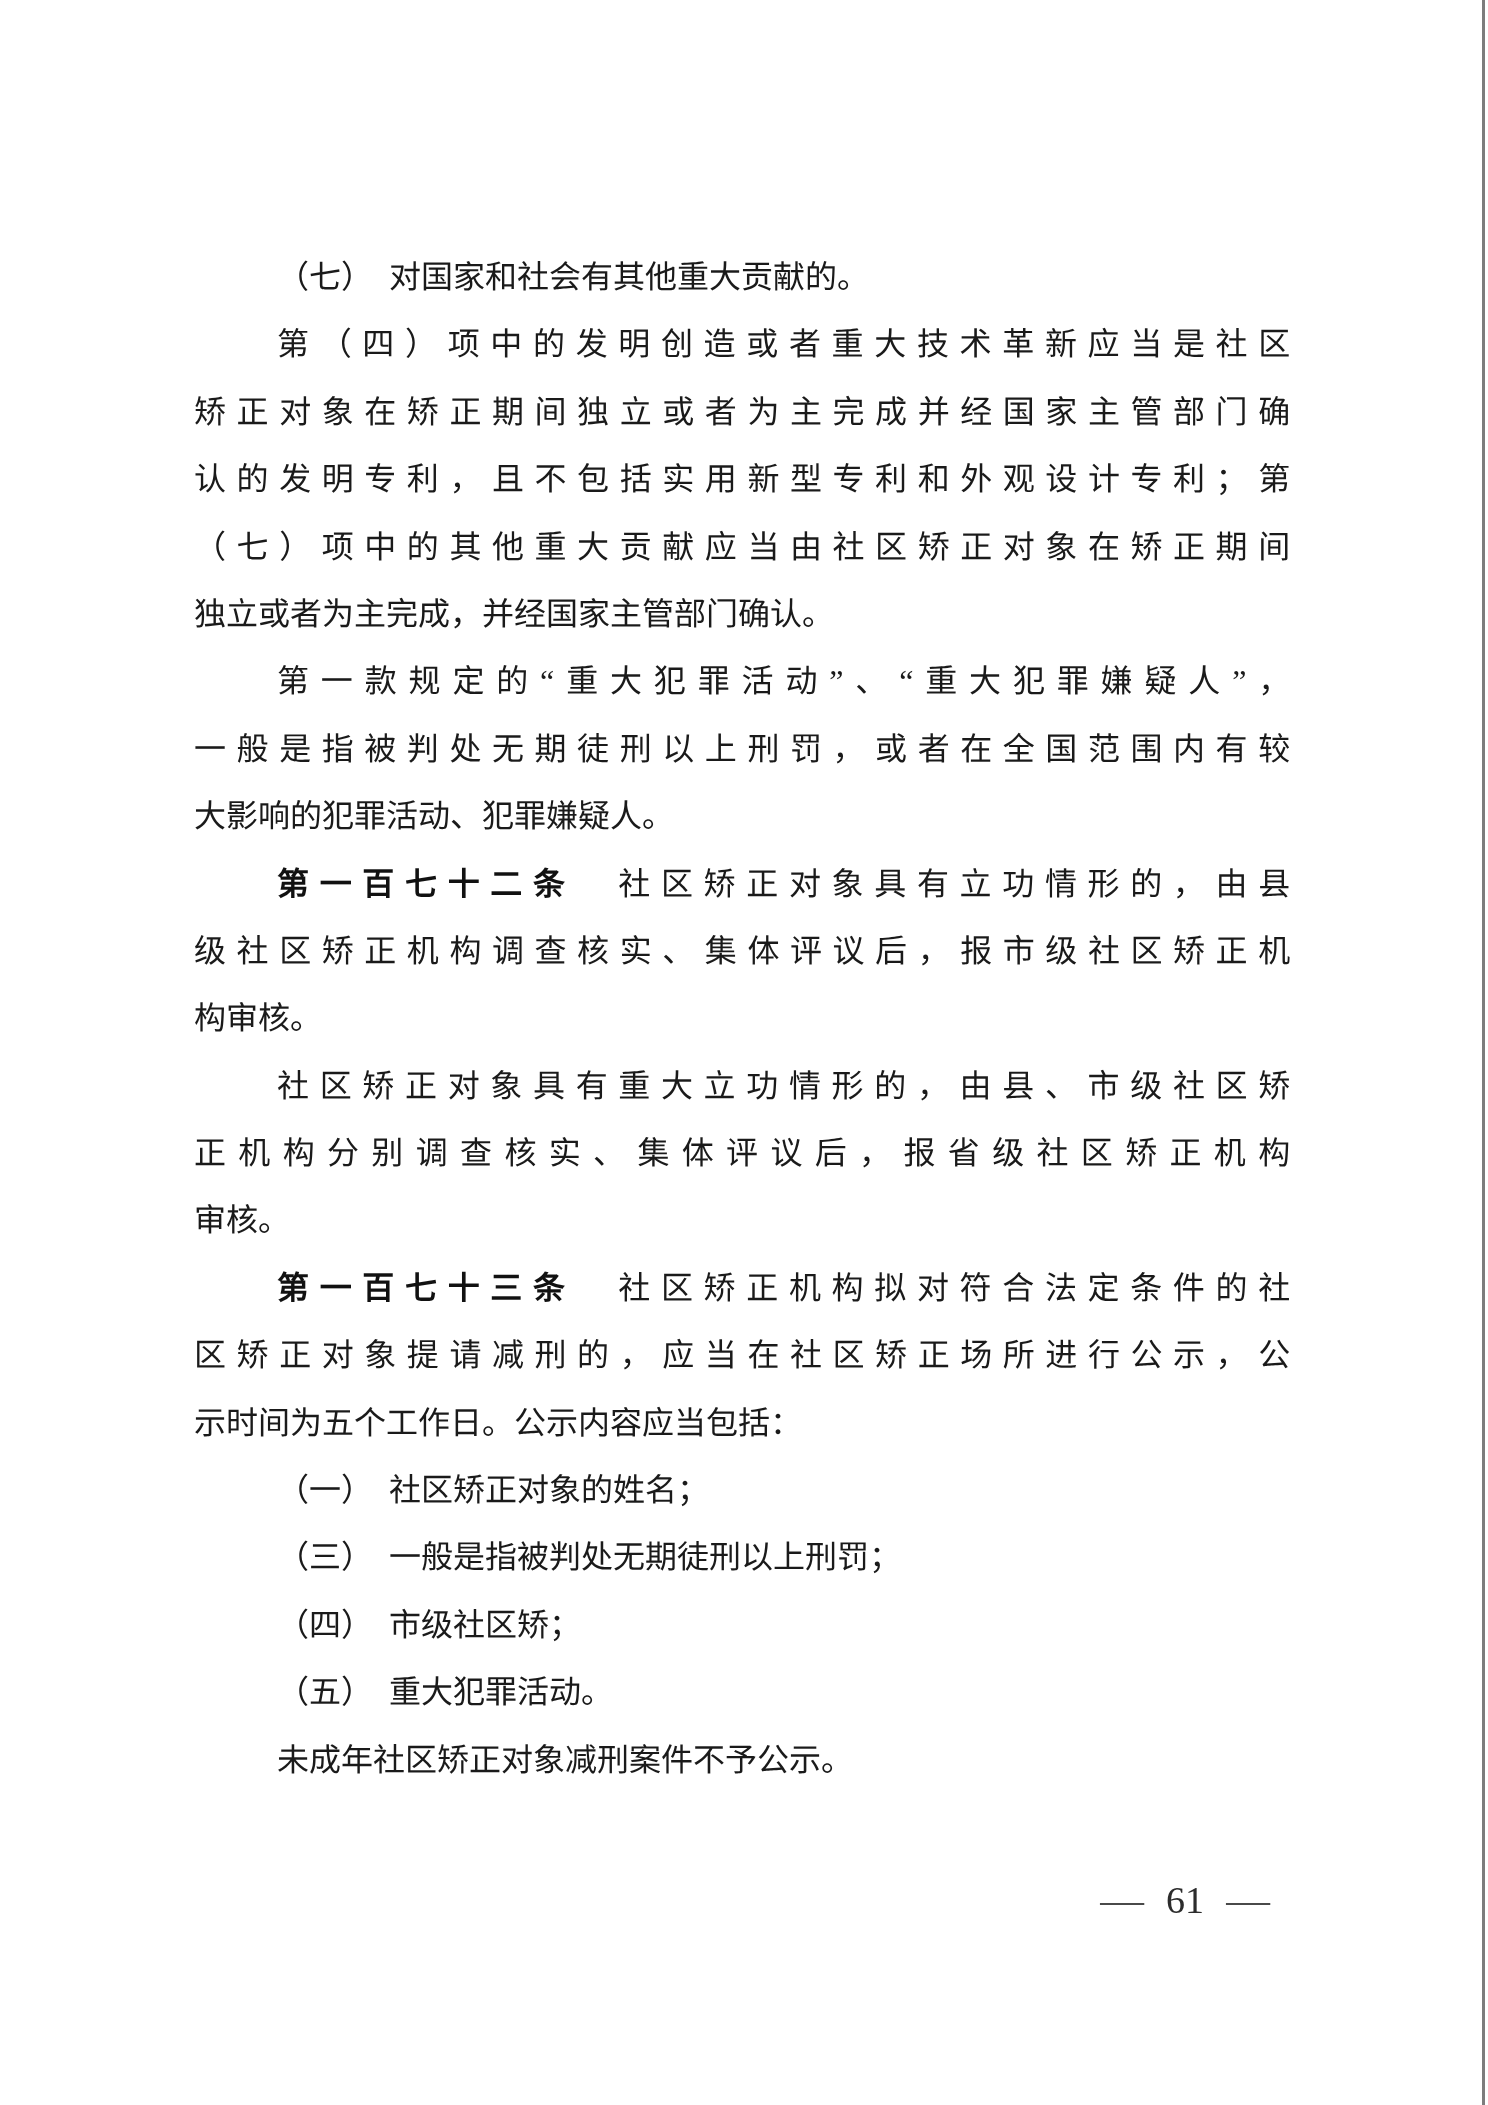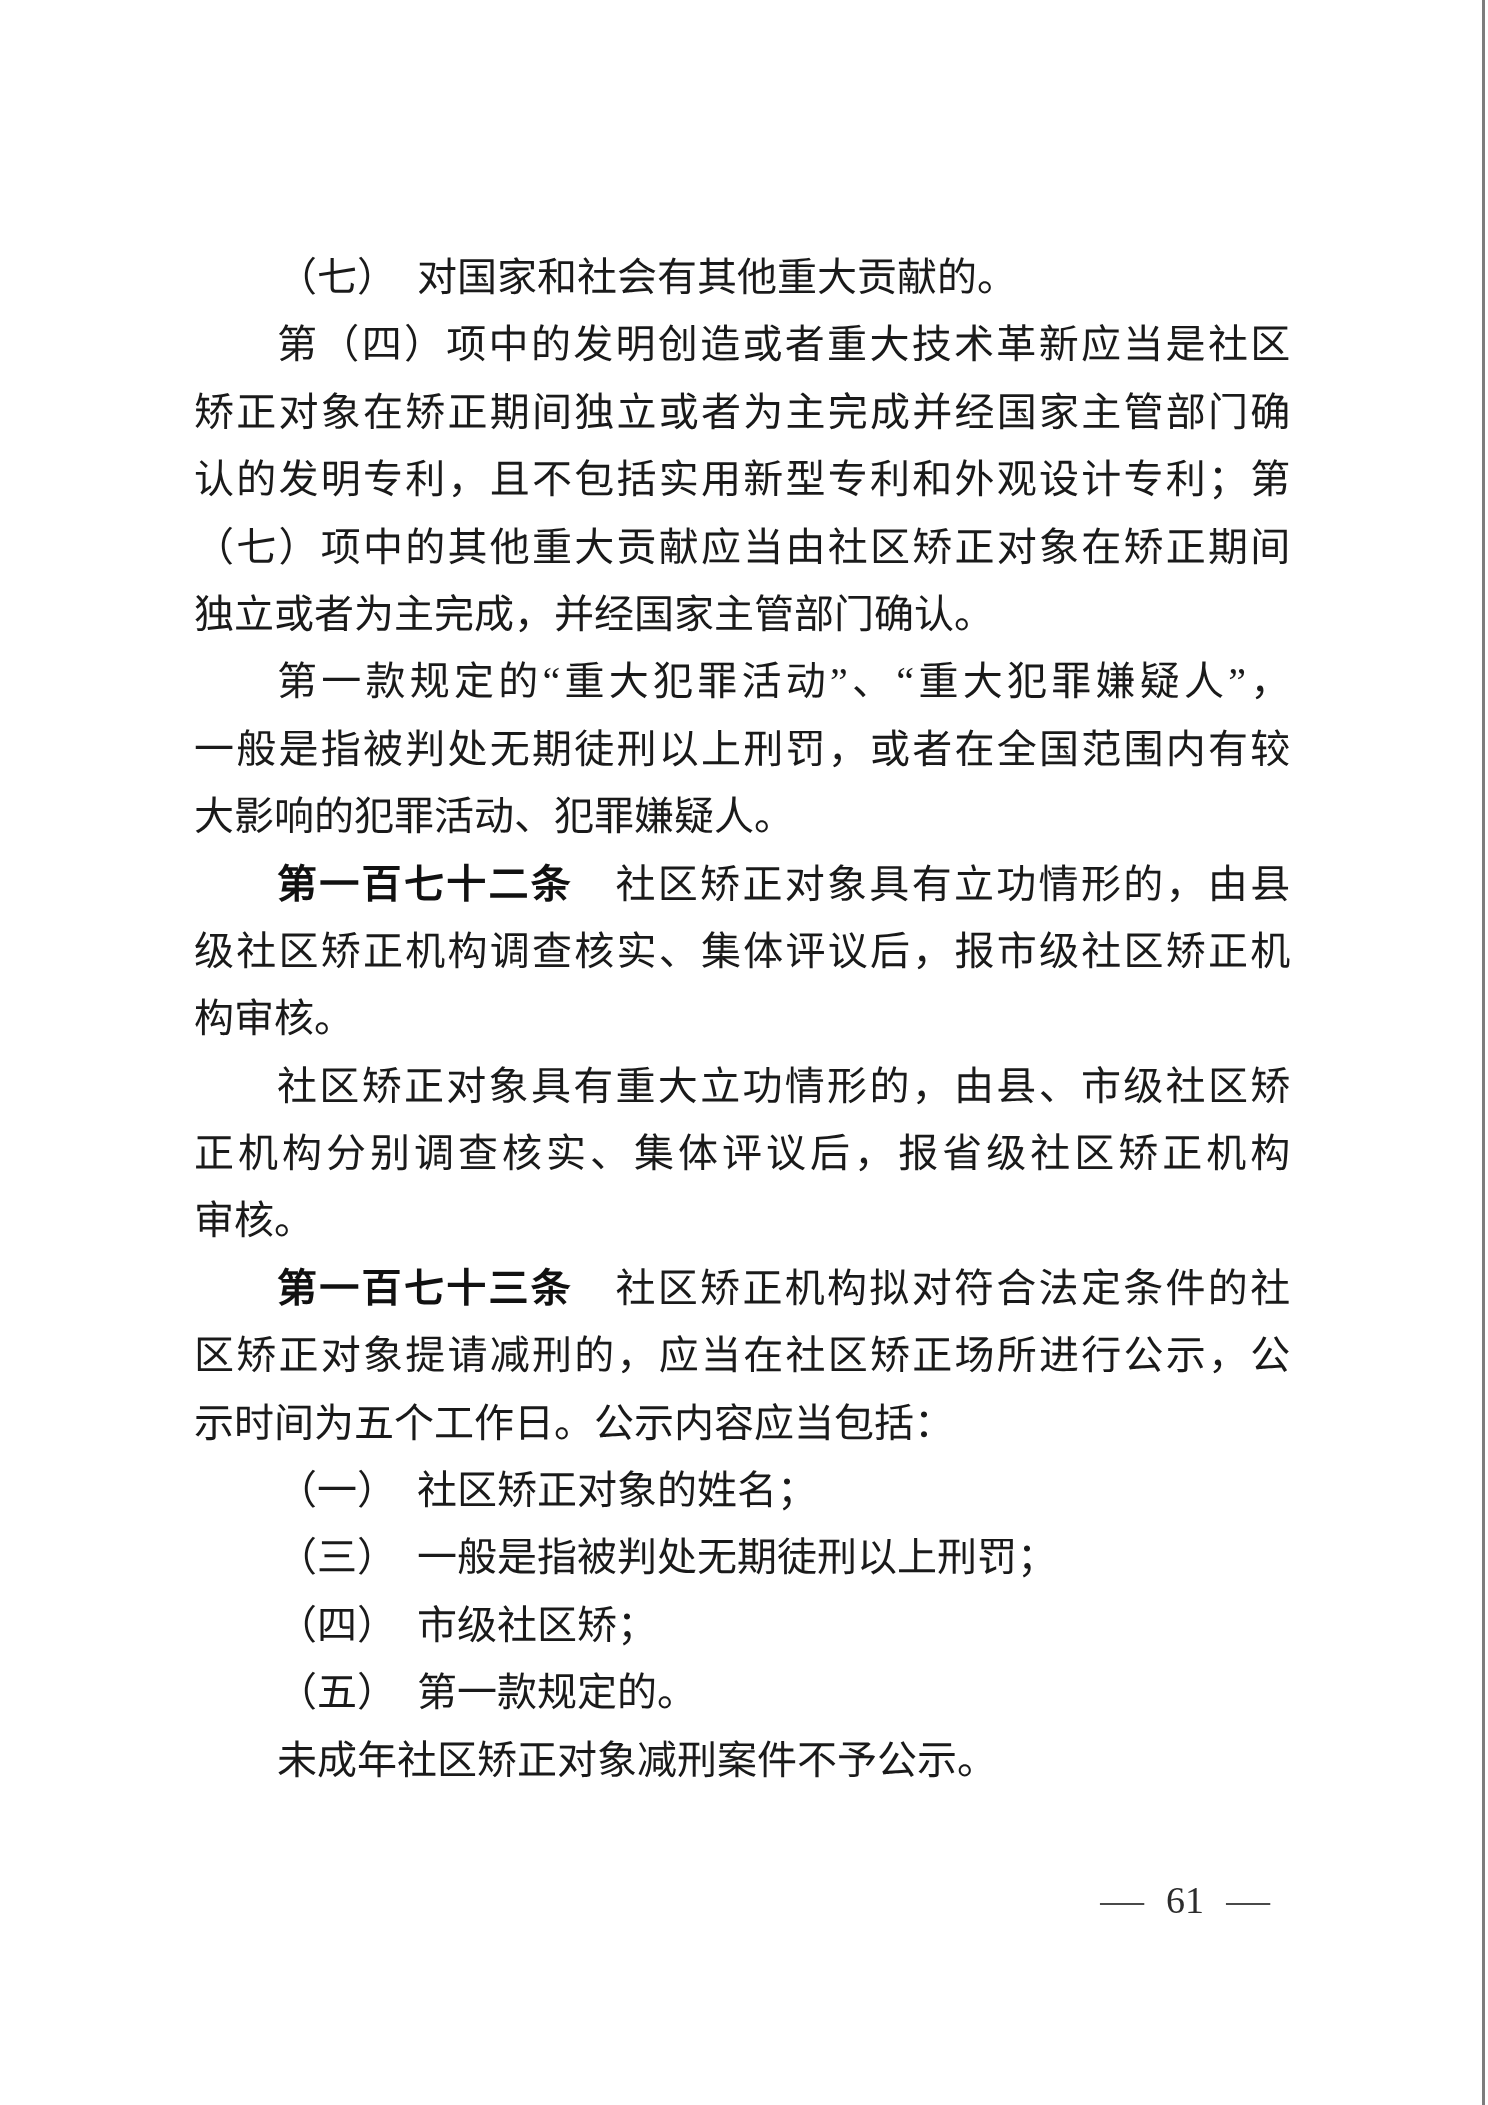--- a/index.html
+++ b/index.html
@@ -21,21 +21,21 @@
   }
   .text-block {
     position: absolute;
     left: 194px;
     top: 244px;
     width: 1098px;
   }
   .line {
     height: 67.4px;
     line-height: 67.4px;
-    font-size: 40px;
+    font-size: 32px;
     color: #1a1a1a;
     white-space: nowrap;
     overflow: visible;
   }
   .line.indent {
     padding-left: 83px;
   }
   .line.justify {
     white-space: normal;
     text-align: justify;
@@ -93,21 +93,21 @@
       <div class="line">构审核。</div>
       <div class="line indent justify">社区矫正对象具有重大立功情形的，由县、市级社区矫</div>
       <div class="line justify">正机构分别调查核实、集体评议后，报省级社区矫正机构</div>
       <div class="line">审核。</div>
       <div class="line indent justify"><span class="article-num">第一百七十三条</span>　社区矫正机构拟对符合法定条件的社</div>
       <div class="line justify">区矫正对象提请减刑的，应当在社区矫正场所进行公示，公</div>
       <div class="line">示时间为五个工作日。公示内容应当包括：</div>
       <div class="line indent">（一）　社区矫正对象的姓名；</div>
       <div class="line indent">（三）　一般是指被判处无期徒刑以上刑罚；</div>
       <div class="line indent">（四）　市级社区矫；</div>
-      <div class="line indent">（五）　第一款规定的。</div>
+      <div class="line indent">（五）　重大犯罪活动。</div>
       <div class="line indent">未成年社区矫正对象减刑案件不予公示。</div>
     </div>
 
   <div class="footer">
     <span class="dash">—</span>
     <span class="num">61</span>
     <span class="dash">—</span>
   </div>
 
   <div class="scan-edge"></div>

